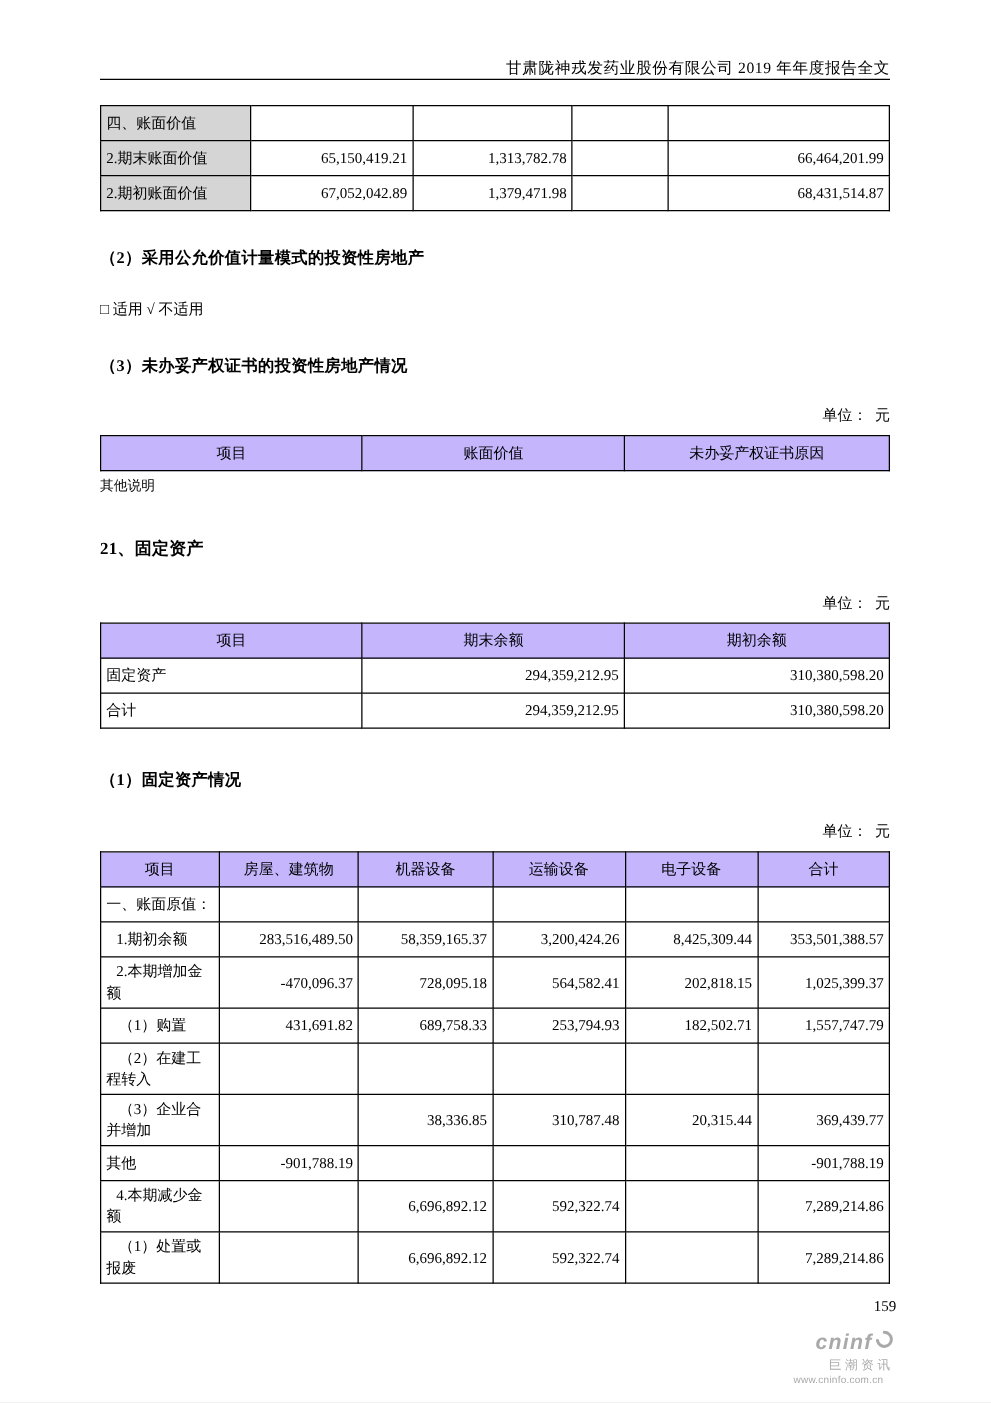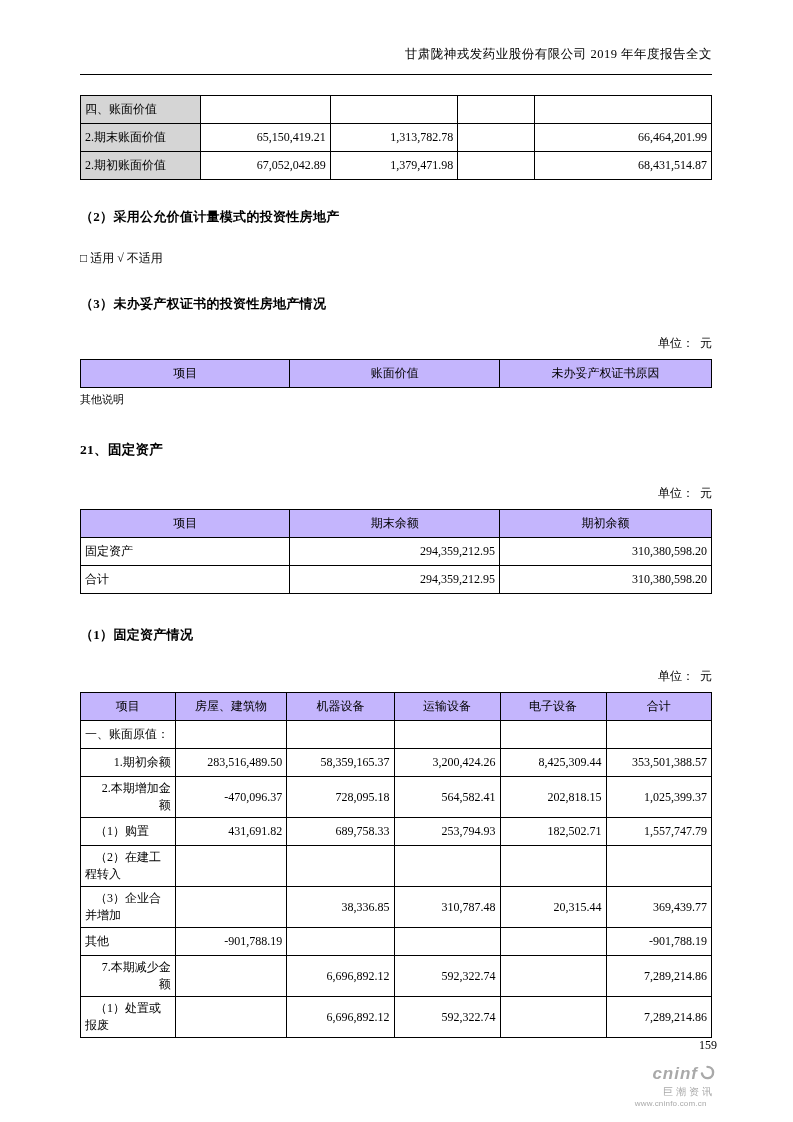--- a/index.html
+++ b/index.html
@@ -5,29 +5,29 @@
   html,body { margin:0; padding:0; background:#e8e8e8; }
   .page {
     position:relative; width:793px; height:1122px; margin:0 auto;
     background:#ffffff; overflow:hidden; color:#000;
     font-family:"Liberation Serif","DejaVu Serif",serif;
   }
   .content { padding:46px 81px 0 80px; }
 
   .doc-header {
     text-align:right; font-size:12.5px; letter-spacing:0.5px;
-    padding-bottom:11px; border-bottom:1.5px solid #000;
+    border-bottom:1.5px solid #000;
   }
 
   table.tbl { width:100%; border-collapse:collapse; table-layout:fixed; font-size:12px; }
   table.tbl td { border:1px solid #000; padding:3px 4px; height:21px; vertical-align:middle; word-break:break-all; }
   .hd  { background:#c4b5fd; text-align:center; }
   .lblbg { background:#d5d5d5; }
   .num { text-align:right; }
-  .ind1 { text-indent:8px;text-align:right; }
+  .ind1 { text-indent:8px; }
   .ind2 { text-indent:10px; }
 
   .sec-heading { font-weight:bold; font-size:13px; letter-spacing:0.3px; }
   .h-fair  { margin-top:28px; }
   .h-cert  { margin-top:28px; }
   .h-fixed { margin-top:34px; font-size:13.5px; }
   .h-detail{ margin-top:32px; }
 
   .applicable { margin-top:24px; font-size:12px; }
 
@@ -210,21 +210,21 @@
       </tr>
       <tr>
         <td>其他</td>
         <td class="num">-901,788.19</td>
         <td class="num"></td>
         <td class="num"></td>
         <td class="num"></td>
         <td class="num">-901,788.19</td>
       </tr>
       <tr>
-        <td class="ind1">7.本期减少金额</td>
+        <td class="ind1">4.本期减少金额</td>
         <td class="num"></td>
         <td class="num">6,696,892.12</td>
         <td class="num">592,322.74</td>
         <td class="num"></td>
         <td class="num">7,289,214.86</td>
       </tr>
       <tr>
         <td class="ind2">（1）处置或报废</td>
         <td class="num"></td>
         <td class="num">6,696,892.12</td>

